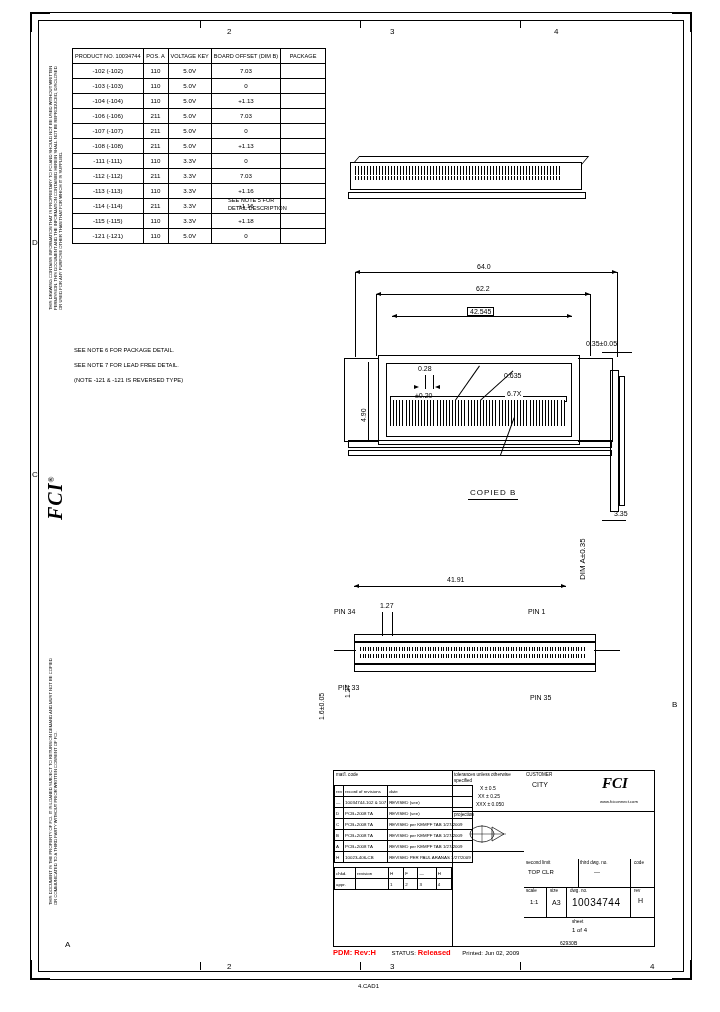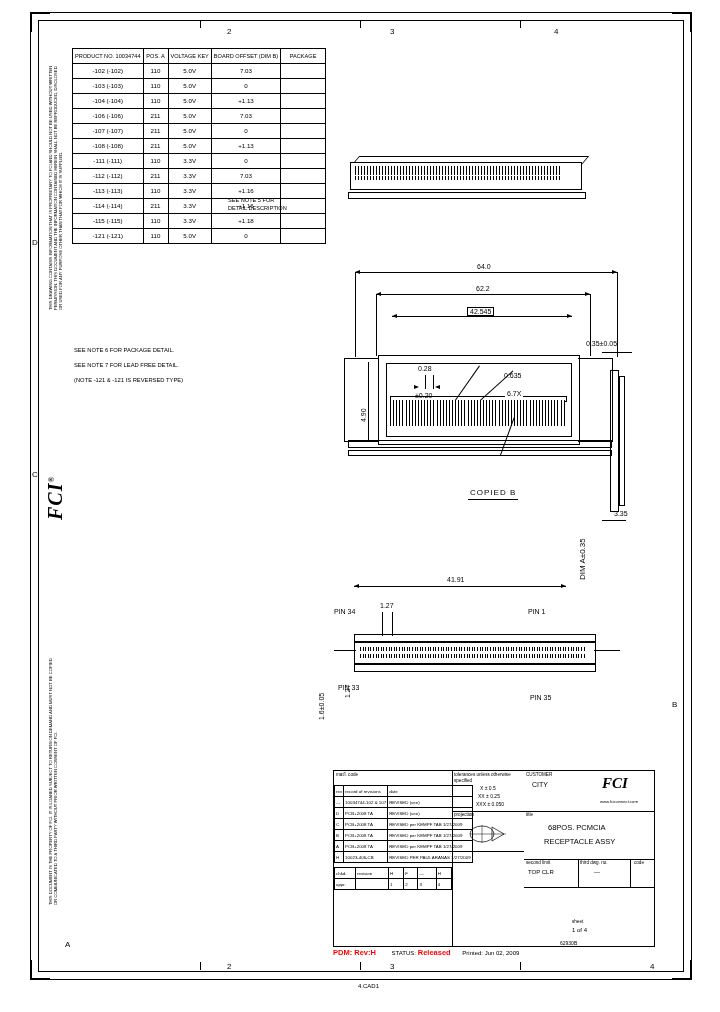--- a/index.html
+++ b/index.html
@@ -516,36 +516,44 @@
       </svg>
     </div>
 
     <div class="tb-cust">
       <div class="tb-h" style="padding:1px 2px;">CUSTOMER</div>
       <div style="position:absolute; left:8px; top:10px; font-size:7px;">CITY</div>
       <div class="fci-tb" style="position:absolute; left:78px; top:4px;">FCI</div>
       <div style="position:absolute; left:76px; top:28px; font-size:4.2px;">www.fciconnect.com</div>
     </div>
 
-    <div class="tb-title">
-      <div class="tb-h" style="padding:1px 2px;">title</div>
-      <div style="position:absolute; left:24px; top:12px; font-size:7.5px;">68POS. PCMCIA</div>
-      <div style="position:absolute; left:20px; top:26px; font-size:7.5px;">RECEPTACLE ASSY</div>
-    </div>
 
     <div class="tb-codes">
       <div class="tb-h" style="position:absolute; left:2px; top:1px;">second limit</div>
       <div style="position:absolute; left:4px; top:10px; font-size:6px;">TOP CLR</div>
       <div class="tb-h" style="position:absolute; left:56px; top:1px;">third dwg. no.</div>
       <div style="position:absolute; left:70px; top:10px; font-size:6px;">—</div>
       <div class="tb-h" style="position:absolute; left:110px; top:1px;">code</div>
       <div class="tick-v" style="left:54px; top:0; height:28px;"></div>
       <div class="tick-v" style="left:106px; top:0; height:28px;"></div>
     </div>
 
+    <div class="tb-num">
+      <div class="tb-h" style="position:absolute; left:2px; top:1px;">scale</div>
+      <div style="position:absolute; left:6px; top:12px; font-size:6px;">1:1</div>
+      <div class="tick-v" style="left:22px; top:0; height:30px;"></div>
+      <div class="tb-h" style="position:absolute; left:26px; top:1px;">size</div>
+      <div style="position:absolute; left:28px; top:12px; font-size:7px;">A3</div>
+      <div class="tick-v" style="left:42px; top:0; height:30px;"></div>
+      <div class="tb-h" style="position:absolute; left:46px; top:1px;">dwg. no.</div>
+      <div style="position:absolute; left:48px; top:10px; font-size:10px; letter-spacing:0.5px;">10034744</div>
+      <div class="tick-v" style="left:106px; top:0; height:30px;"></div>
+      <div class="tb-h" style="position:absolute; left:110px; top:1px;">rev</div>
+      <div style="position:absolute; left:114px; top:10px; font-size:7px;">H</div>
+    </div>
 
     <div style="position:absolute; left:190px; top:146px; width:130px; height:29px;">
       <div class="tb-h" style="position:absolute; left:48px; top:2px;">sheet</div>
       <div style="position:absolute; left:48px; top:10px; font-size:6px;">1 of 4</div>
     </div>
 
   </div>
 
   <div class="bottom-strip">
     <span class="pdm">PDM: Rev:H</span>

